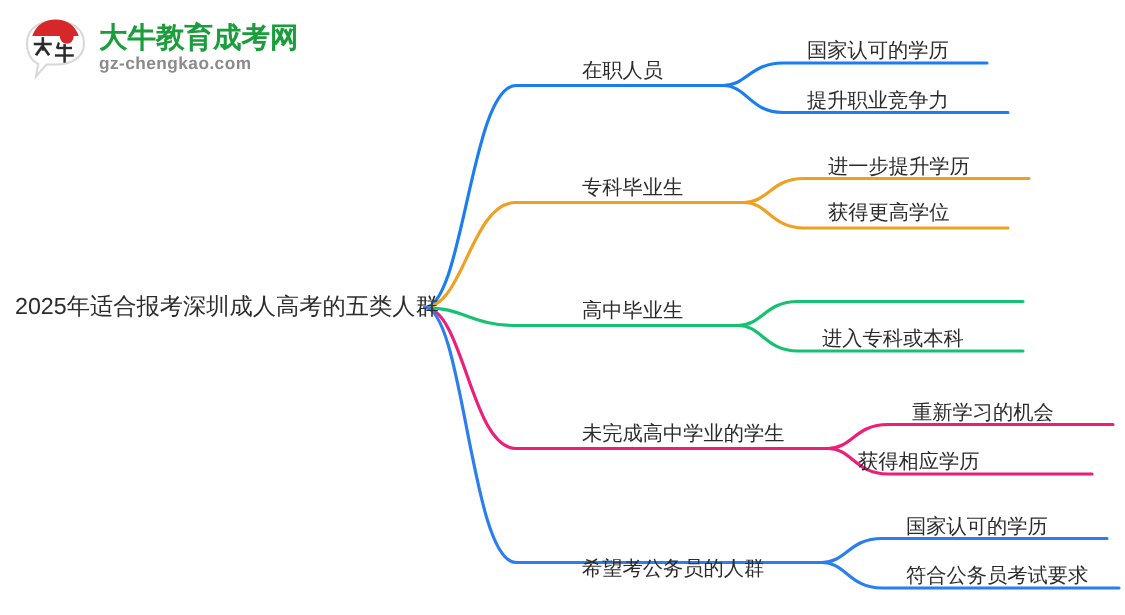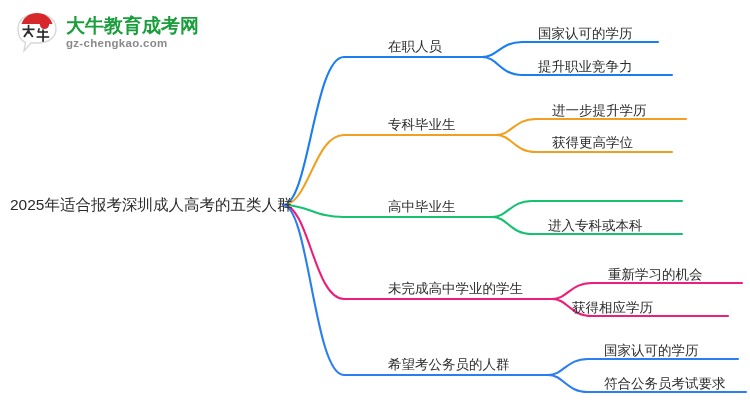--- a/index.html
+++ b/index.html
@@ -184,18 +184,18 @@
       <div class="node-label leaf-label" style="left: 538px; top: 27px;">国家认可的学历</div>
       <div class="node-label leaf-label" style="left: 538px; top: 60px;">提升职业竞争力</div>
       <div class="node-label branch-label" style="left: 388px; top: 118px;">专科毕业生</div>
       <div class="node-label leaf-label" style="left: 552px; top: 104px;">进一步提升学历</div>
       <div class="node-label leaf-label" style="left: 552px; top: 137px; font-family: Liberation Mono, monospace;">获得更高学位</div>
       <div class="node-label branch-label" style="left: 388px; top: 200px;">高中毕业生</div>
       <div class="node-label leaf-label" style="left: 548px; top: 219px;">进入专科或本科</div>
       <div class="node-label branch-label" style="left: 388px; top: 282px;">未完成高中学业的学生</div>
       <div class="node-label leaf-label" style="left: 608px; top: 268px;">重新学习的机会</div>
       <div class="node-label leaf-label" style="left: 572px; top: 301px;">获得相应学历</div>
-      <div class="node-label branch-label" style="left: 388px; top: 358px;">希望考公务员的人群</div>
+      <div class="node-label branch-label" style="left: 388px; top: 372px;">希望考公务员的人群</div>
       <div class="node-label leaf-label" style="left: 604px; top: 344px;">国家认可的学历</div>
       <div class="node-label leaf-label" style="left: 604px; top: 377px;">符合公务员考试要求</div>
     </div>
 
 </div>
 
 </body></html>

